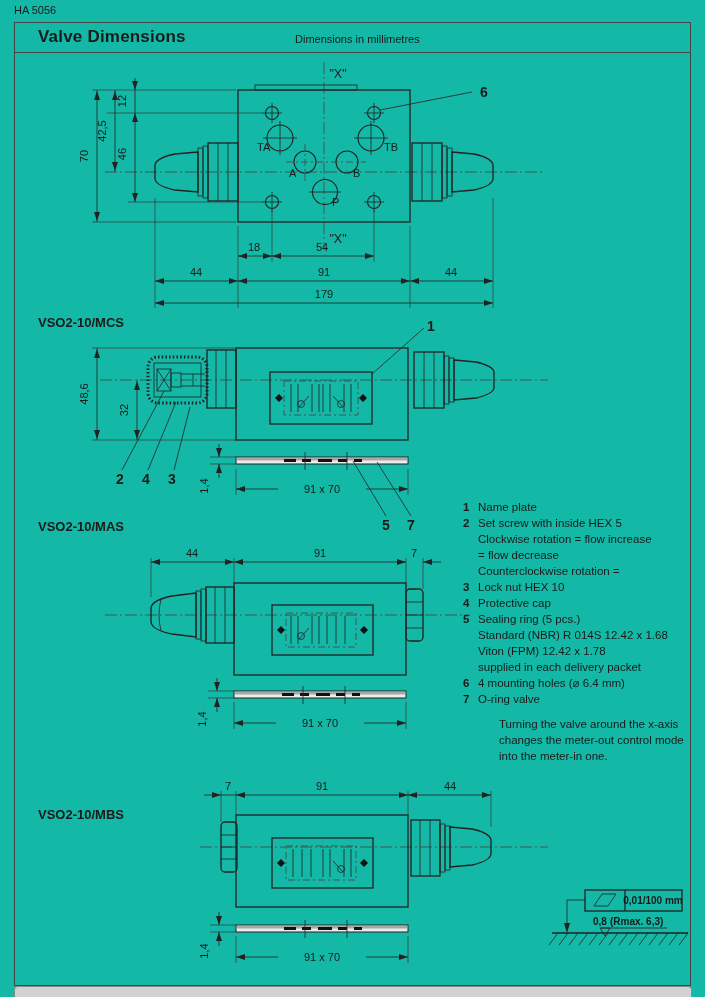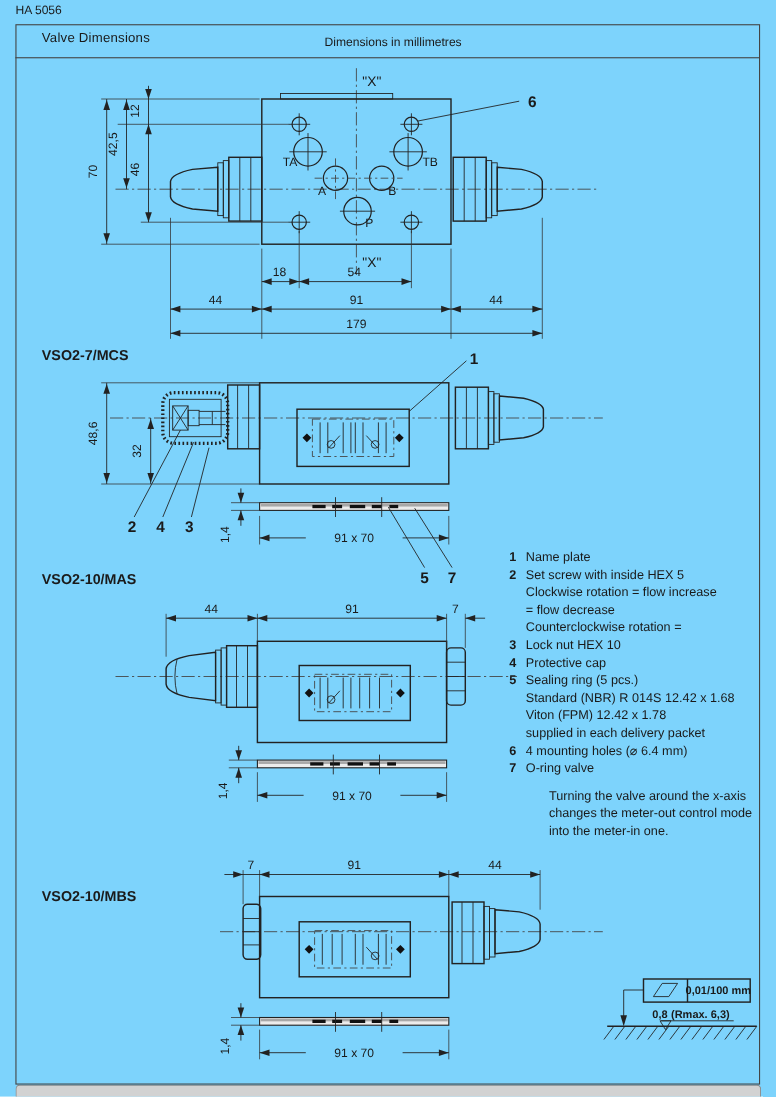--- a/index.html
+++ b/index.html
@@ -1,22 +1,22 @@
 <!DOCTYPE html>
 <html><head>
 <meta charset="utf-8">
 <style>
   html,body{margin:0;padding:0;background:#fff;}
-  #page{position:relative;width:705px;height:997px;background:#7dd3fc;
+  #page{position:relative;width:705px;height:997px;background:#14b8a6;
         font-family:"Liberation Sans",sans-serif;color:#1a1a1a;overflow:hidden;}
   .abs{position:absolute;}
   #doc-code{left:14px;top:4px;font-size:11px;}
   #frame{left:14px;top:22px;width:675px;height:962px;border:1px solid #444;}
   #header-sep{left:14px;top:52px;width:676px;border-top:1px solid #444;height:0;}
-  #page-title{left:38px;top:27px;font-size:12px;font-weight:normal;letter-spacing:.2px;}
+  #page-title{left:38px;top:27px;font-size:17px;font-weight:bold;letter-spacing:.2px;}
   #page-subtitle{left:295px;top:33px;font-size:11px;}
   .section-heading{font-size:13px;font-weight:bold;}
   #mcs-heading{left:38px;top:315px;}
   #mas-heading{left:38px;top:519px;}
   #mbs-heading{left:38px;top:766px;margin-top:41px;}
   #parts-list{left:463px;top:499px;width:232px;font-size:11.5px;line-height:16px;}
   .pl-row{display:flex;}
   .pl-num{width:15px;font-weight:bold;flex:0 0 15px;}
   .pl-text{flex:1;}
   #note{left:499px;top:716px;width:210px;font-size:11.5px;line-height:16px;}
@@ -405,21 +405,21 @@
       <line class="thin" x1="601" y1="928" x2="667" y2="928"></line>
       <path class="thin" d="M600,928 L610,928 L605,936 Z"></path>
       <line class="ln" x1="552" y1="933" x2="688" y2="933"></line>
       <path class="thin" d="M558,933 l-9,12 M568,933 l-9,12 M578,933 l-9,12 M588,933 l-9,12 M598,933 l-9,12 M608,933 l-9,12 M618,933 l-9,12 M628,933 l-9,12 M638,933 l-9,12 M648,933 l-9,12 M658,933 l-9,12 M668,933 l-9,12 M678,933 l-9,12 M688,933 l-9,12"></path>
       <text class="sftxt" x="653" y="904" text-anchor="middle">0,01/100 mm</text>
       <text class="sftxt" x="593" y="925">0,8</text>
       <text class="sftxt" x="610" y="925">(Rmax. 6,3)</text>
     </g>
   </svg>
 
-  <div class="abs section-heading" id="mcs-heading">VSO2-7/MCS</div>
+  <div class="abs section-heading" id="mcs-heading">VSO2-10/MCS</div>
   <div class="abs section-heading" id="mas-heading">VSO2-10/MAS</div>
   <div class="abs section-heading" id="mbs-heading">VSO2-10/MBS</div>
 
   <div class="abs" id="parts-list">
     <div class="pl-row">
         <span class="pl-num">1</span>
         <span class="pl-text">Name plate</span>
       </div>
     <div class="pl-row">
         <span class="pl-num">2</span>

